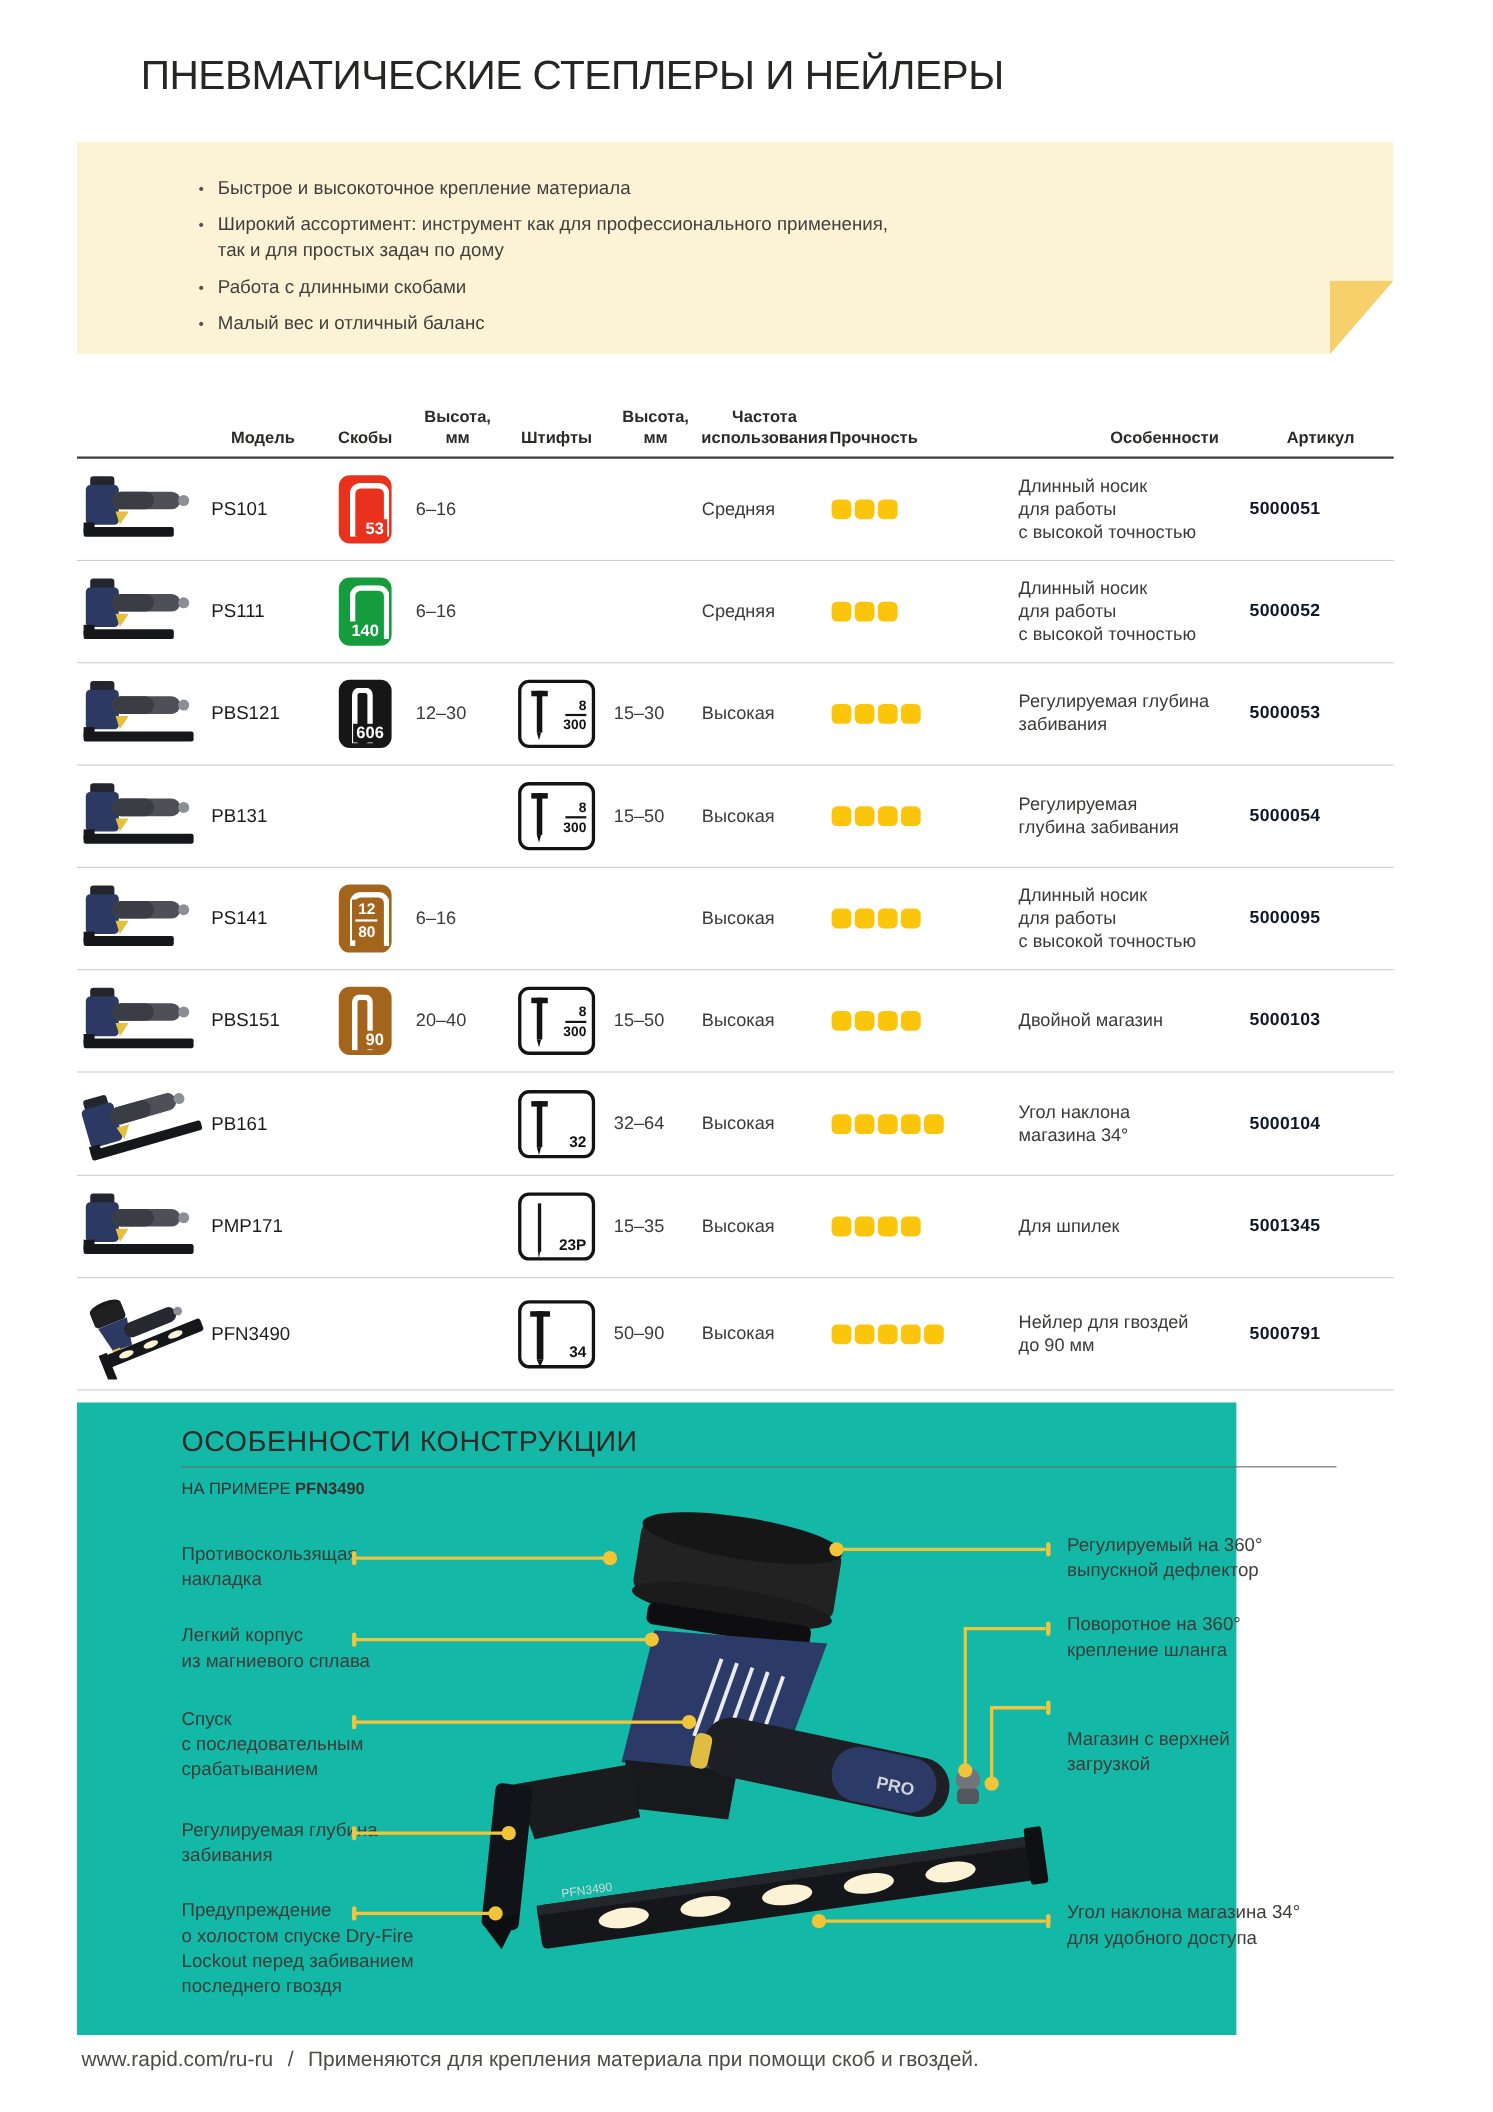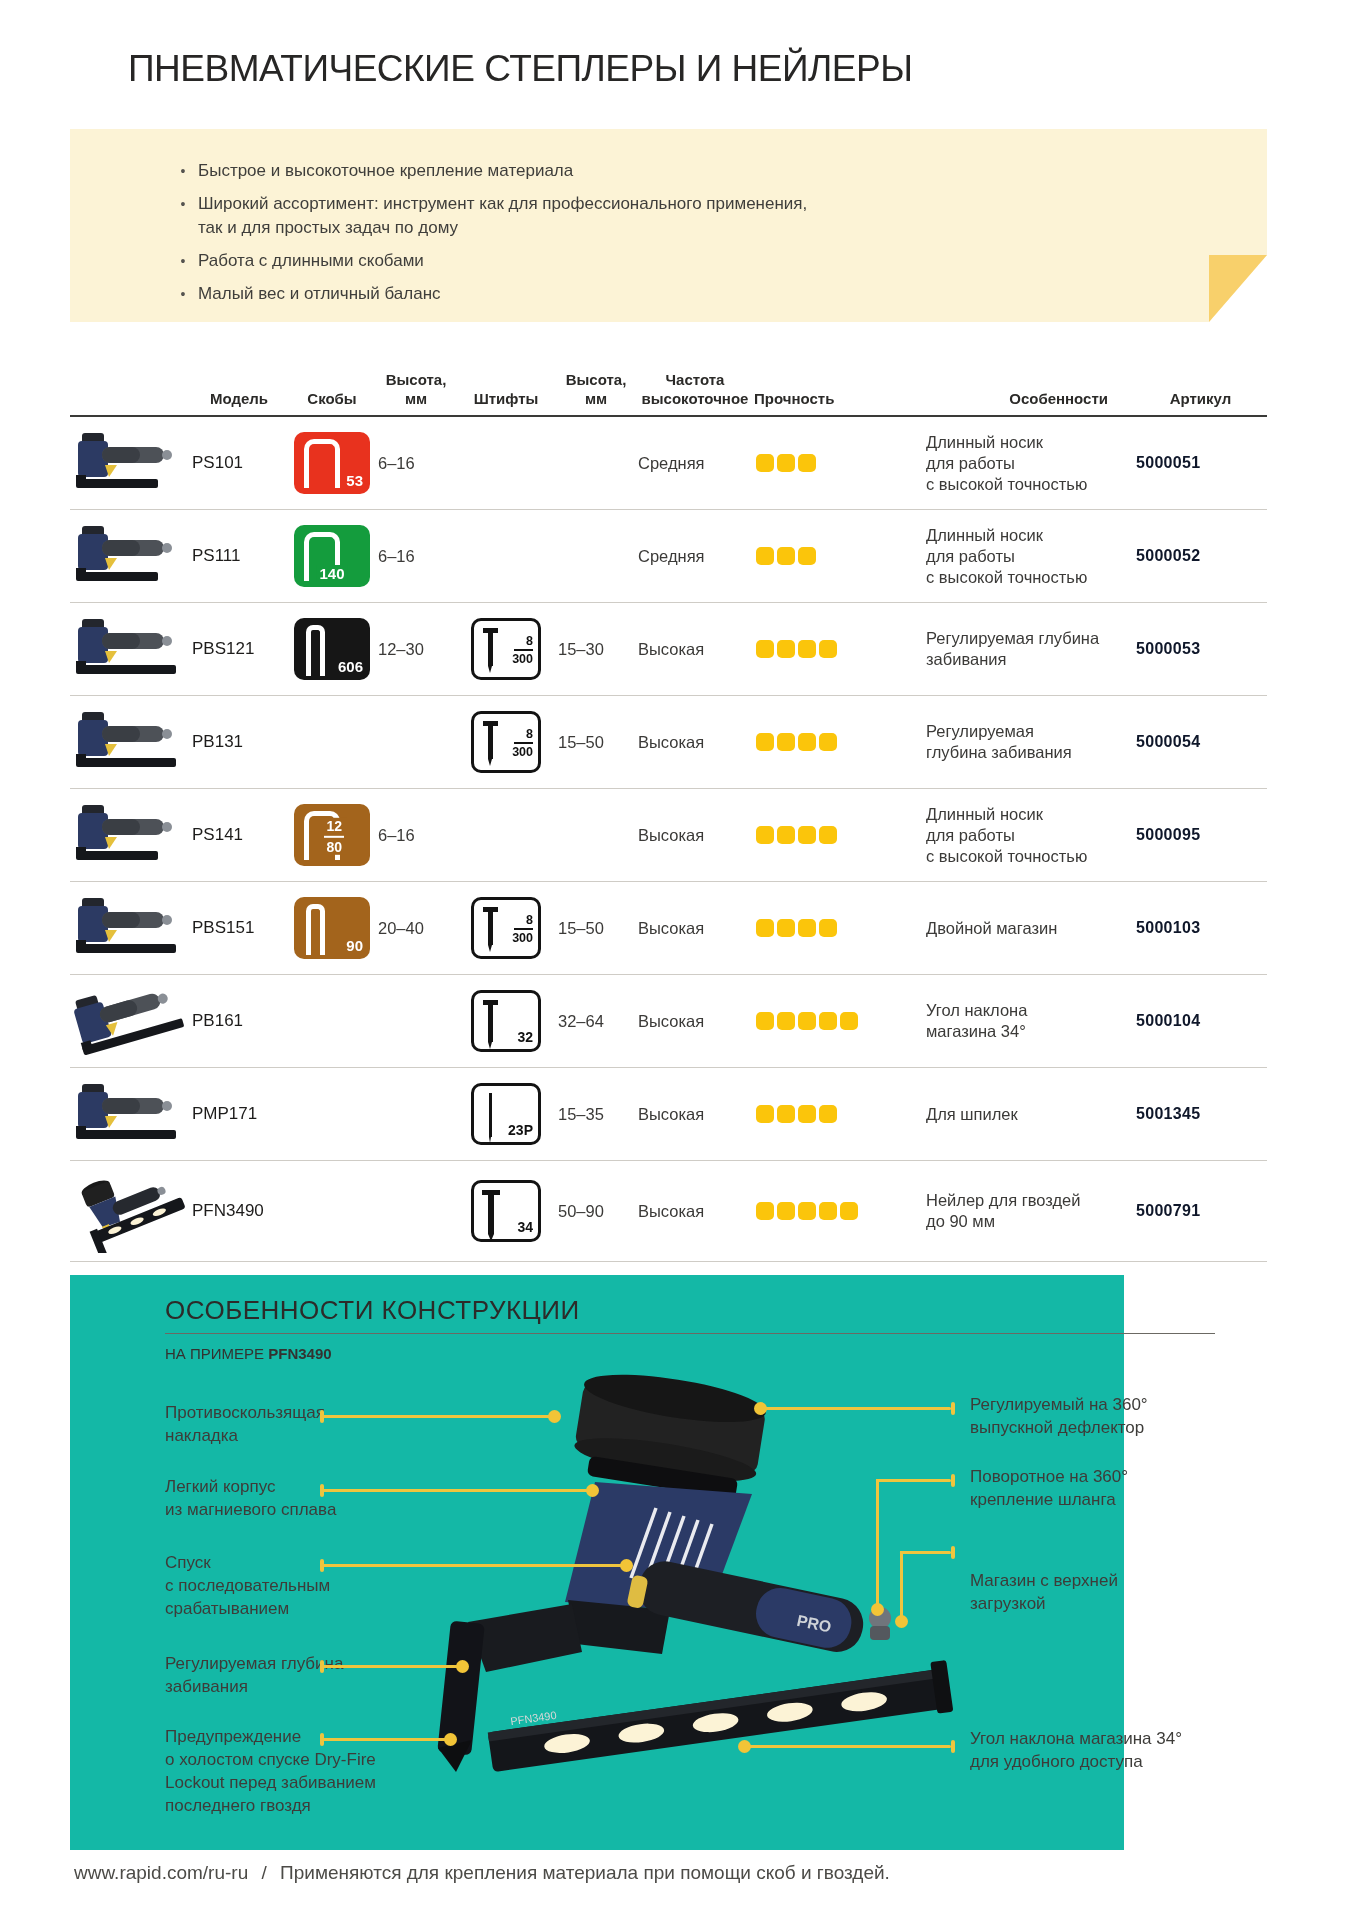--- a/index.html
+++ b/index.html
@@ -26,21 +26,21 @@
   .hc.right{text-align:right;padding-right:26px;}
   .trow{align-items:center;min-height:92px;border-bottom:1px solid #cfccc6;}
   .cell{padding:4px 2px;}
   .c-model{font-size:17px;font-weight:normal;color:#1d1c1b;}
   .c-h1,.c-h2,.c-freq{font-size:16.5px;color:#3b3a38;}
   .c-feat{font-size:16.5px;line-height:21px;color:#3b3a38;white-space:pre-line;}
   .c-art{font-size:16px;color:#0f172a;text-align:left;letter-spacing:.3px;font-weight:bold;}
   .sqs{display:flex;gap:3px;}
   .sq{width:18px;height:18px;border-radius:5px;background:#FBC50B;}
   
-  .badge-staple{width:76px;height:62px;border-radius:10px;position:relative;margin:0 auto;}
+  .badge-staple{width:48px;height:62px;border-radius:10px;position:relative;margin:0 auto;}
   .st-glyph{position:absolute;border:5px solid #fff;border-bottom:none;}
   .st-glyph.wide{left:10px;top:7px;width:26px;height:44px;border-radius:10px 10px 0 0;}
   .st-glyph.narrow{left:12px;top:7px;width:9px;height:46px;border-radius:7px 7px 0 0;}
   .st-num{position:absolute;color:#fff;font-weight:bold;font-size:15px;line-height:1;padding:1px 3px;}
   .st-num.br{right:4px;bottom:5px;}
   .st-num.bc{left:50%;transform:translateX(-50%);bottom:5px;}
   .st-frac{position:absolute;left:53%;top:50%;transform:translate(-50%,-46%);color:#fff;font-weight:bold;
            font-size:14px;text-align:center;line-height:1.05;padding:1px 3px;}
   .st-frac .bar{display:block;height:2px;background:#fff;width:20px;margin:2px auto;}
   
@@ -111,21 +111,21 @@
     <div class="grid thead">
       <div class="hc"></div>
       <div class="hc">Модель</div>
       <div class="hc">Скобы</div>
       <div class="hc">Высота,
 мм</div>
       <div class="hc">Штифты</div>
       <div class="hc">Высота,
 мм</div>
       <div class="hc">Частота
-высокоточное</div>
+использования</div>
       <div class="hc left">Прочность</div>
       <div class="hc right">Особенности</div>
       <div class="hc">Артикул</div>
     </div>
     <div id="rows">
   <div class="grid trow">
     <div class="cell c-img"><svg width="112" height="72" viewBox="0 0 112 72">
     <rect x="10" y="8" width="22" height="13" rx="3" fill="#23262d"></rect>
     <rect x="6" y="16" width="30" height="36" rx="4" fill="#2c3a63"></rect>
     <rect x="30" y="22" width="62" height="16" rx="8" fill="#4d5157"></rect>

